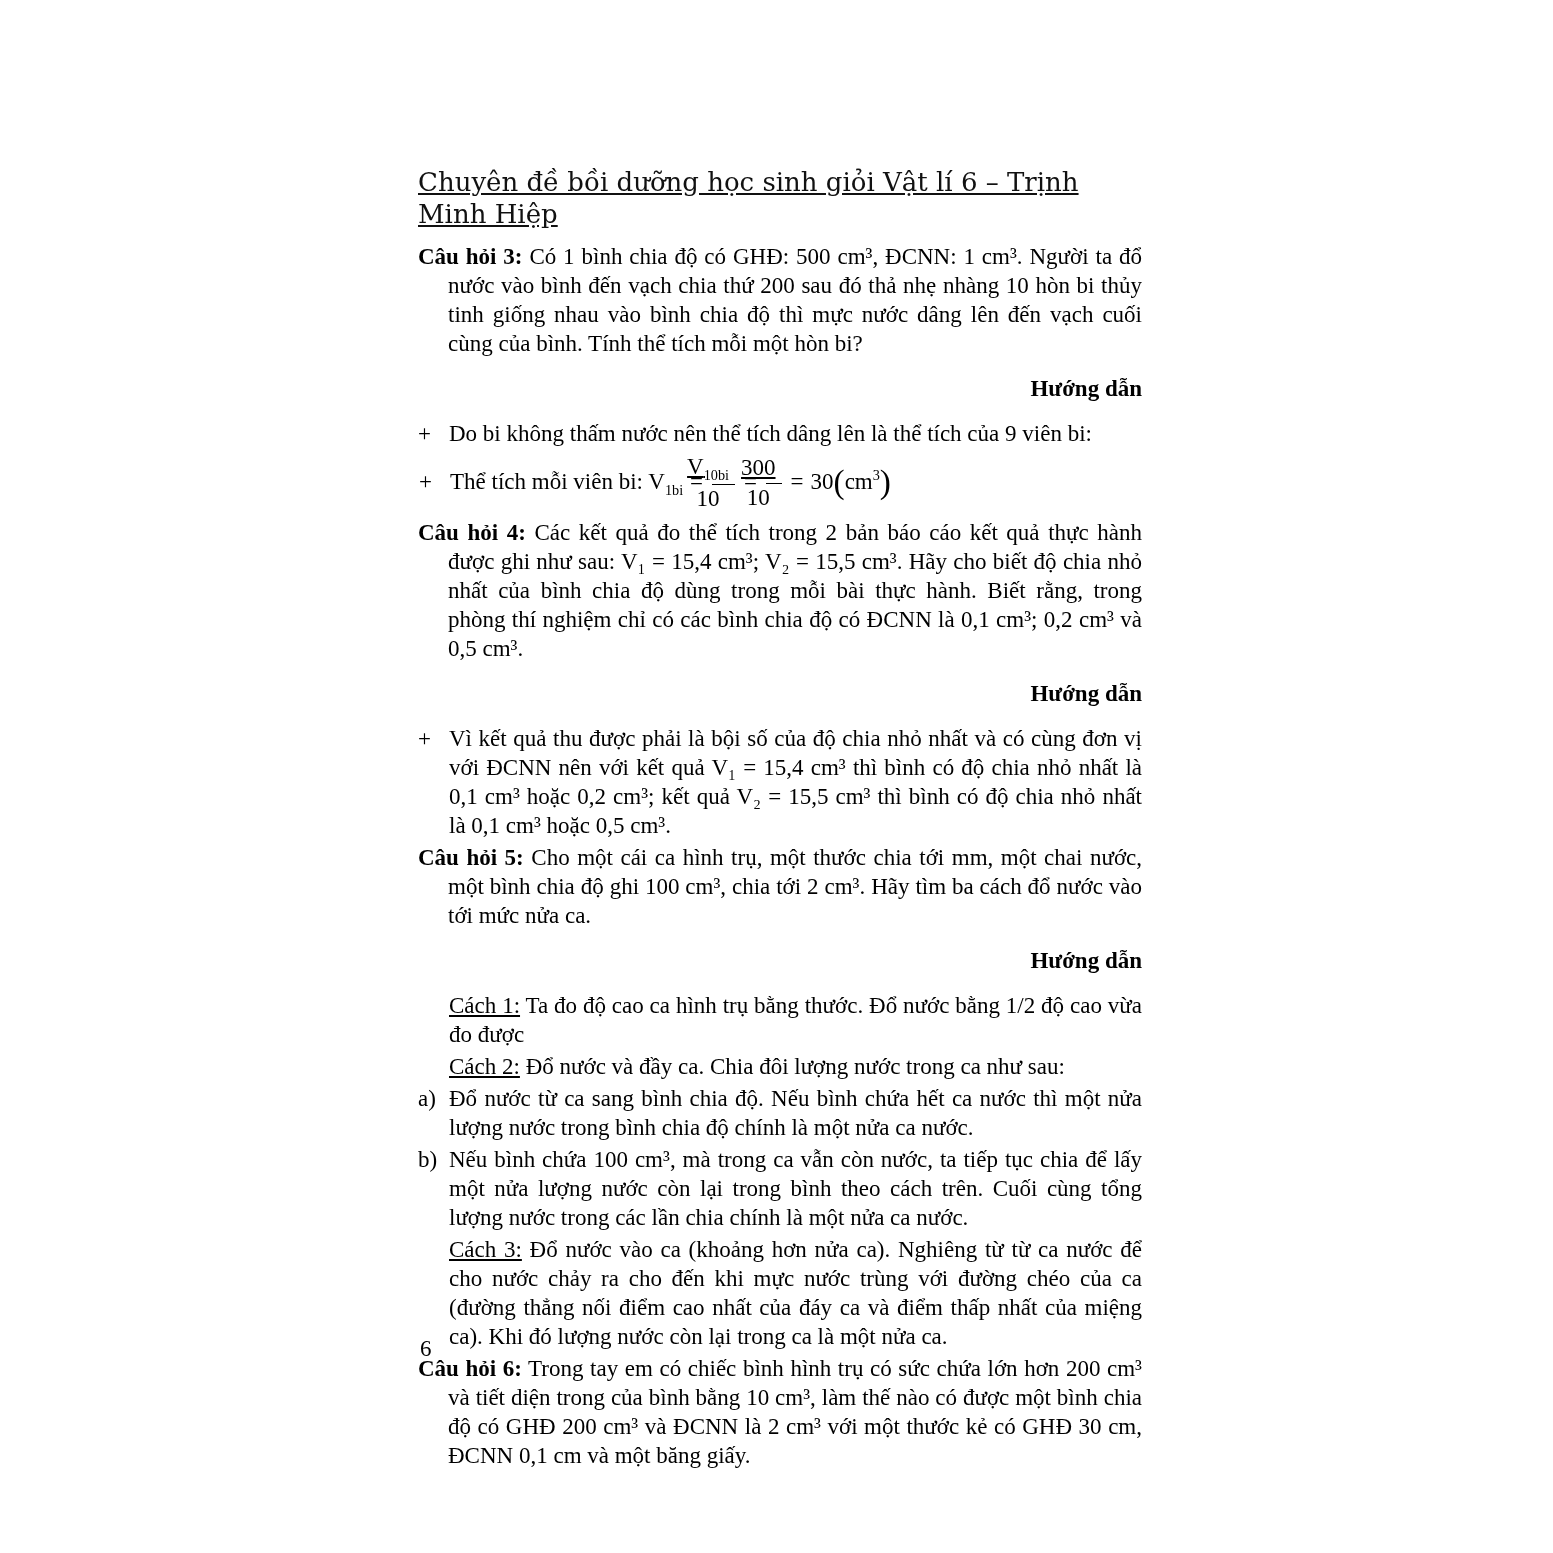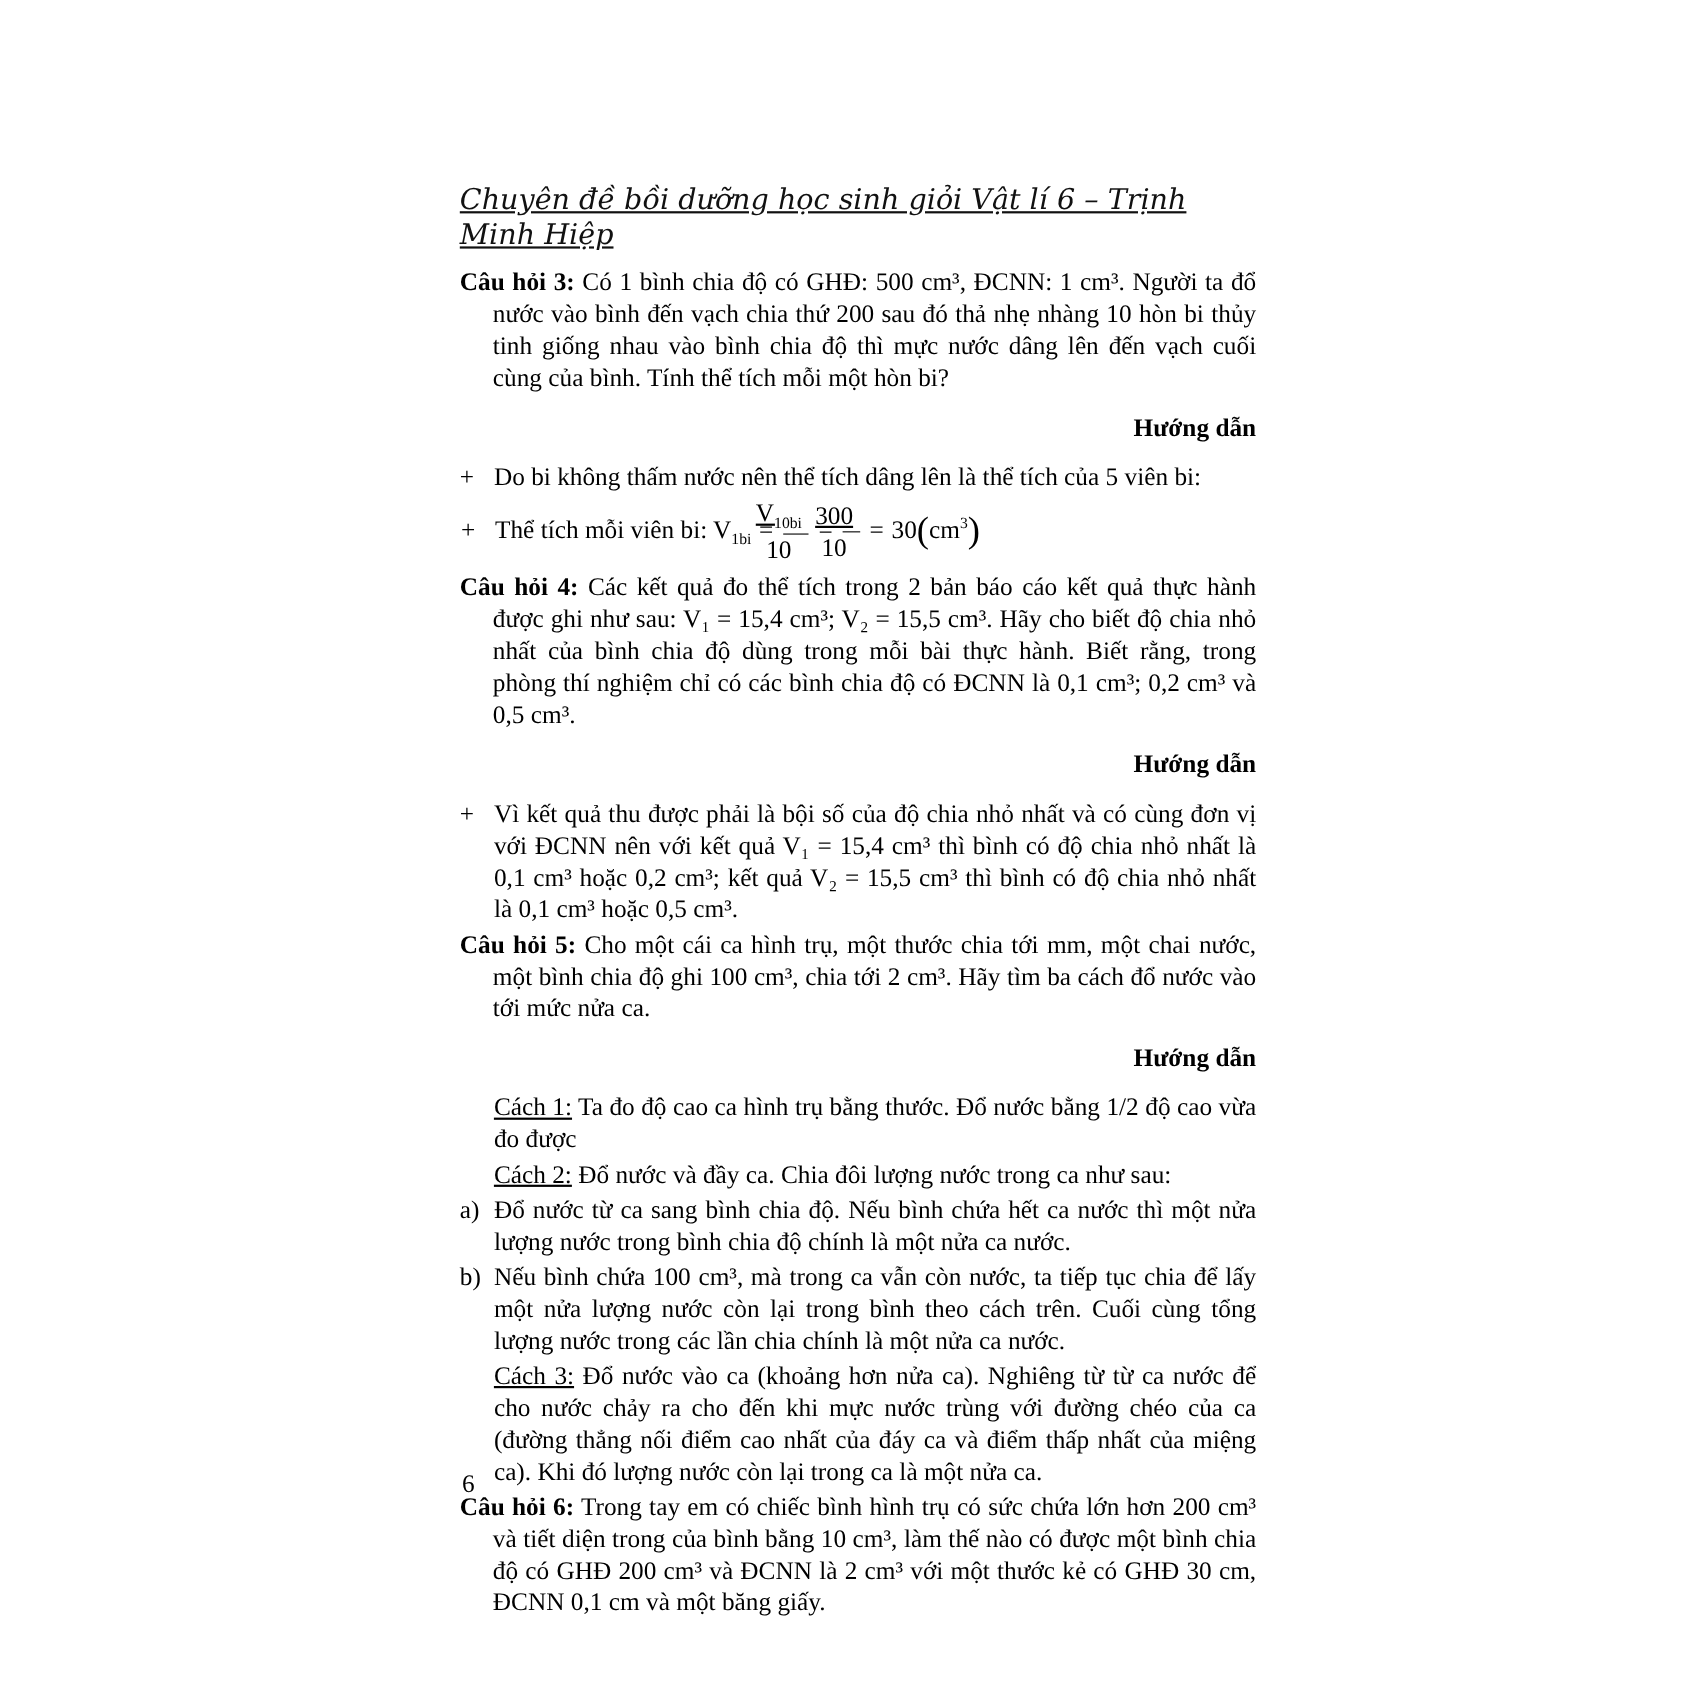--- a/index.html
+++ b/index.html
@@ -13,21 +13,20 @@
     overflow: hidden;
   }
   .content {
     position: absolute;
     left: 418px; top: 166px;
     width: 724px;
     font-size: 23px;
     line-height: 29px;
   }
   .doc-header {
-    font-style: italic;
     font-size: 26px;
     line-height: 32px;
     text-decoration: underline;
     margin-bottom: 12px;
     color: #111;
     font-family: "DejaVu Serif", serif;
   }
   .block { margin: 3px 0; text-align: justify; }
   .qp { padding-left: 30px; text-indent: -30px; }
   .qlabel { font-weight: bold; }
@@ -57,21 +56,21 @@
 
   <div class="doc-header">Chuyên đề bồi dưỡng học sinh giỏi Vật lí 6 – Trịnh Minh Hiệp</div>
 
   <div class="block qp">
     <span class="qlabel">Câu hỏi 3:</span><span> Có 1 bình chia độ có GHĐ: 500 cm³, ĐCNN: 1 cm³. Người ta đổ nước vào bình đến vạch chia thứ 200 sau đó thả nhẹ nhàng 10 hòn bi thủy tinh giống nhau vào bình chia độ thì mực nước dâng lên đến vạch cuối cùng của bình. Tính thể tích mỗi một hòn bi?</span>
   </div>
 
   <div class="block guide">Hướng dẫn</div>
 
   <div class="block hang">
-    <span class="marker">+</span><span>Do bi không thấm nước nên thể tích dâng lên là thể tích của 5 viên bi:</span>
+    <span class="marker">+</span><span>Do bi không thấm nước nên thể tích dâng lên là thể tích của 9 viên bi:</span>
   </div>
 
 
   <div class="block hang formula-row">
     <span class="marker">+</span><span>Thể tích mỗi viên bi:  </span><span class="math"><span>V</span><sub>1bi</sub><span class="meq">=</span><span class="frac"><span class="num"><span>V</span><sub>10bi</sub></span><span class="den">10</span></span><span class="meq">=</span><span class="frac"><span class="num">300</span><span class="den">10</span></span><span class="meq">=</span><span>30</span><span class="bigp">(</span><span>cm</span><sup>3</sup><span class="bigp">)</span></span>
   </div>
 
   <div class="block qp">
     <span class="qlabel">Câu hỏi 4:</span><span> Các kết quả đo thể tích trong 2 bản báo cáo kết quả thực hành được ghi như sau: V₁ = 15,4 cm³; V₂ = 15,5 cm³. Hãy cho biết độ chia nhỏ nhất của bình chia độ dùng trong mỗi bài thực hành. Biết rằng, trong phòng thí nghiệm chỉ có các bình chia độ có ĐCNN là 0,1 cm³; 0,2 cm³ và 0,5 cm³.</span>
   </div>

